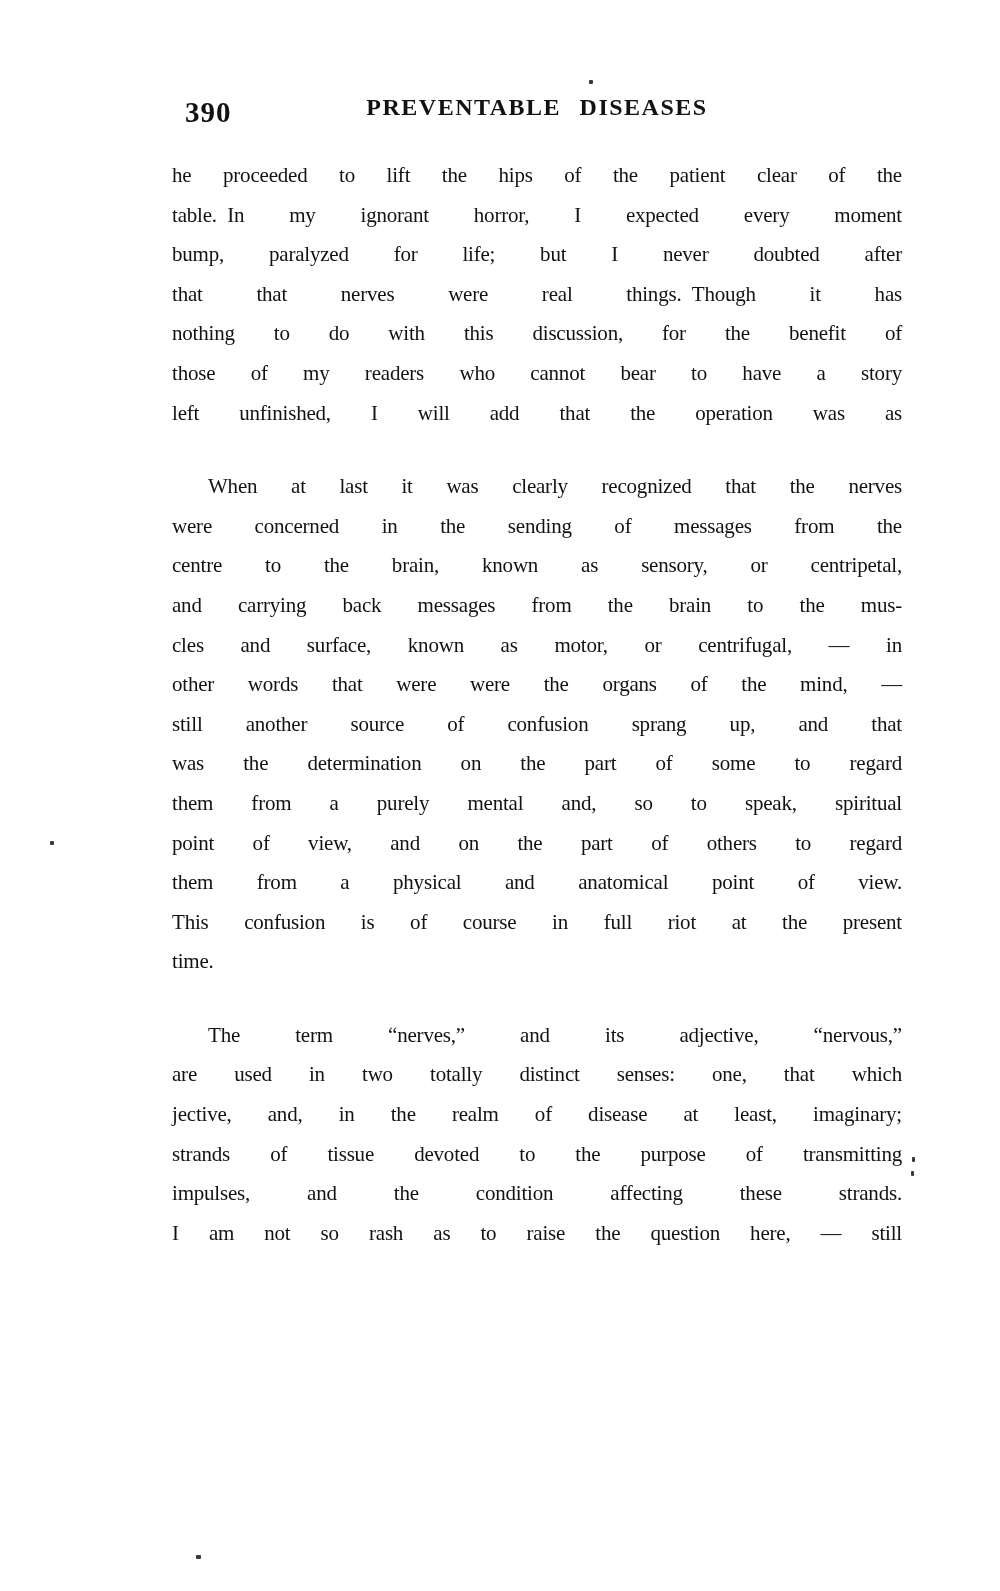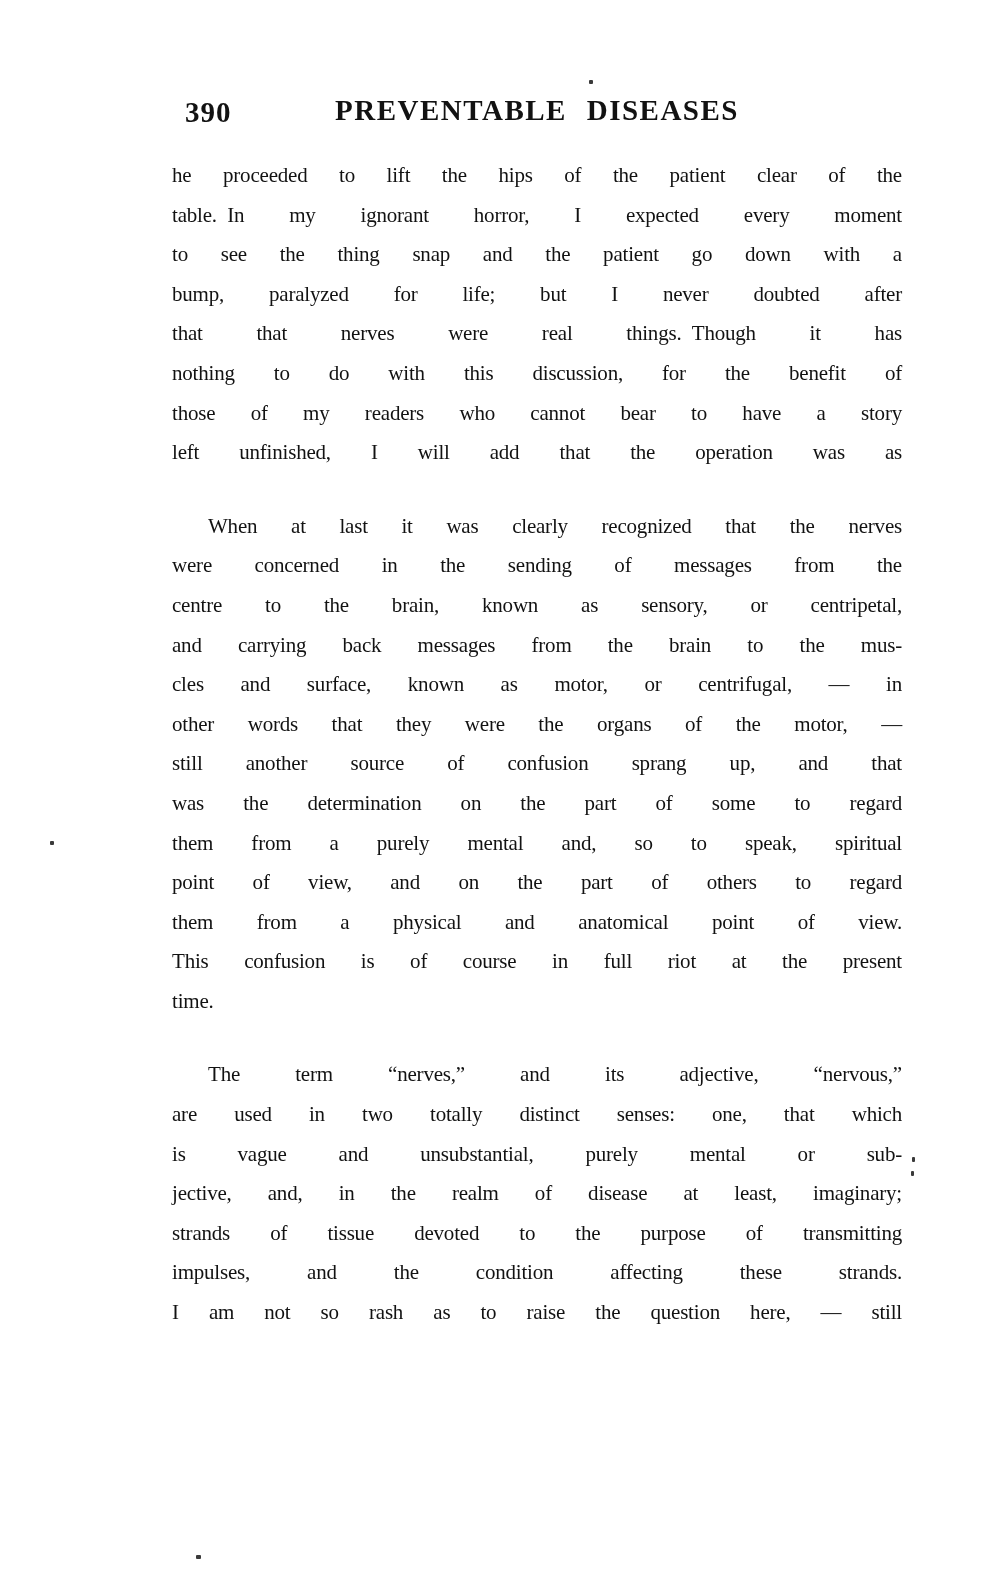--- a/index.html
+++ b/index.html
@@ -22,21 +22,21 @@
   .pagenum {
     position: absolute;
     left: 13px;
     top: 2px;
     font-size: 29px;
     letter-spacing: 1px;
     font-weight: 600;
   }
   .running-title {
     text-align: center;
-    font-size: 29px;
+    font-size: 24px;
     letter-spacing: 1.5px;
     word-spacing: 11px;
     font-weight: 600;
   }
   .text-block {
     position: absolute;
     left: 172px;
     top: 156px;
     width: 730px;
     font-size: 21px;
@@ -64,42 +64,40 @@
 <body>
 
 <div class="page-header">
   <span class="pagenum">390</span>
   <div class="running-title">PREVENTABLE DISEASES</div>
 </div>
 
 <div class="text-block">
     <div class="line"><span>he proceeded to lift the hips of the patient clear of the</span></div>
     <div class="line"><span>table. In my ignorant horror, I expected every moment</span></div>
-    <div class="line"><span>to see the thing snap and the patient go down with a</span></div>
     <div class="line"><span>bump, paralyzed for life; but I never doubted after</span></div>
     <div class="line"><span>that that nerves were real things. Though it has</span></div>
     <div class="line"><span>nothing to do with this discussion, for the benefit of</span></div>
     <div class="line"><span>those of my readers who cannot bear to have a story</span></div>
     <div class="line"><span>left unfinished, I will add that the operation was as</span></div>
     <div class="line indent"><span>When at last it was clearly recognized that the nerves</span></div>
     <div class="line"><span>were concerned in the sending of messages from the</span></div>
     <div class="line"><span>centre to the brain, known as </span><span class="it">sensory</span><span>, or centripetal,</span></div>
     <div class="line"><span>and carrying back messages from the brain to the mus-</span></div>
     <div class="line"><span>cles and surface, known as </span><span class="it">motor</span><span>, or centrifugal, — in</span></div>
-    <div class="line"><span>other words that they were the organs of the motor, —</span></div>
+    <div class="line"><span>other words that were were the organs of the mind, —</span></div>
     <div class="line"><span>still another source of confusion sprang up, and that</span></div>
     <div class="line"><span>was the determination on the part of some to regard</span></div>
     <div class="line"><span>them from a purely mental and, so to speak, spiritual</span></div>
     <div class="line"><span>point of view, and on the part of others to regard</span></div>
     <div class="line"><span>them from a physical and anatomical point of view.</span></div>
     <div class="line"><span>This confusion is of course in full riot at the present</span></div>
     <div class="line no-j"><span>time.</span></div>
     <div class="line indent"><span>The term “nerves,” and its adjective, “nervous,”</span></div>
     <div class="line"><span>are used in two totally distinct senses: one, that which</span></div>
-    <div class="line"><span>is vague and unsubstantial, purely mental or sub-</span></div>
     <div class="line"><span>jective, and, in the realm of disease at least, imaginary;</span></div>
     <div class="line"><span>strands of tissue devoted to the purpose of transmitting</span></div>
     <div class="line"><span>impulses, and the condition affecting these strands.</span></div>
     <div class="line"><span>I am not so rash as to raise the question here, — still</span></div>
   </div>
 
 <div class="speck" style="left: 589px; top: 80px; width: 4px; height: 4px;"></div>
 <div class="speck" style="left: 50px; top: 841px; width: 4px; height: 4px;"></div>
 <div class="speck" style="left: 912px; top: 1157px; width: 3px; height: 5px;"></div>
 <div class="speck" style="left: 911px; top: 1171px; width: 3px; height: 5px;"></div>

